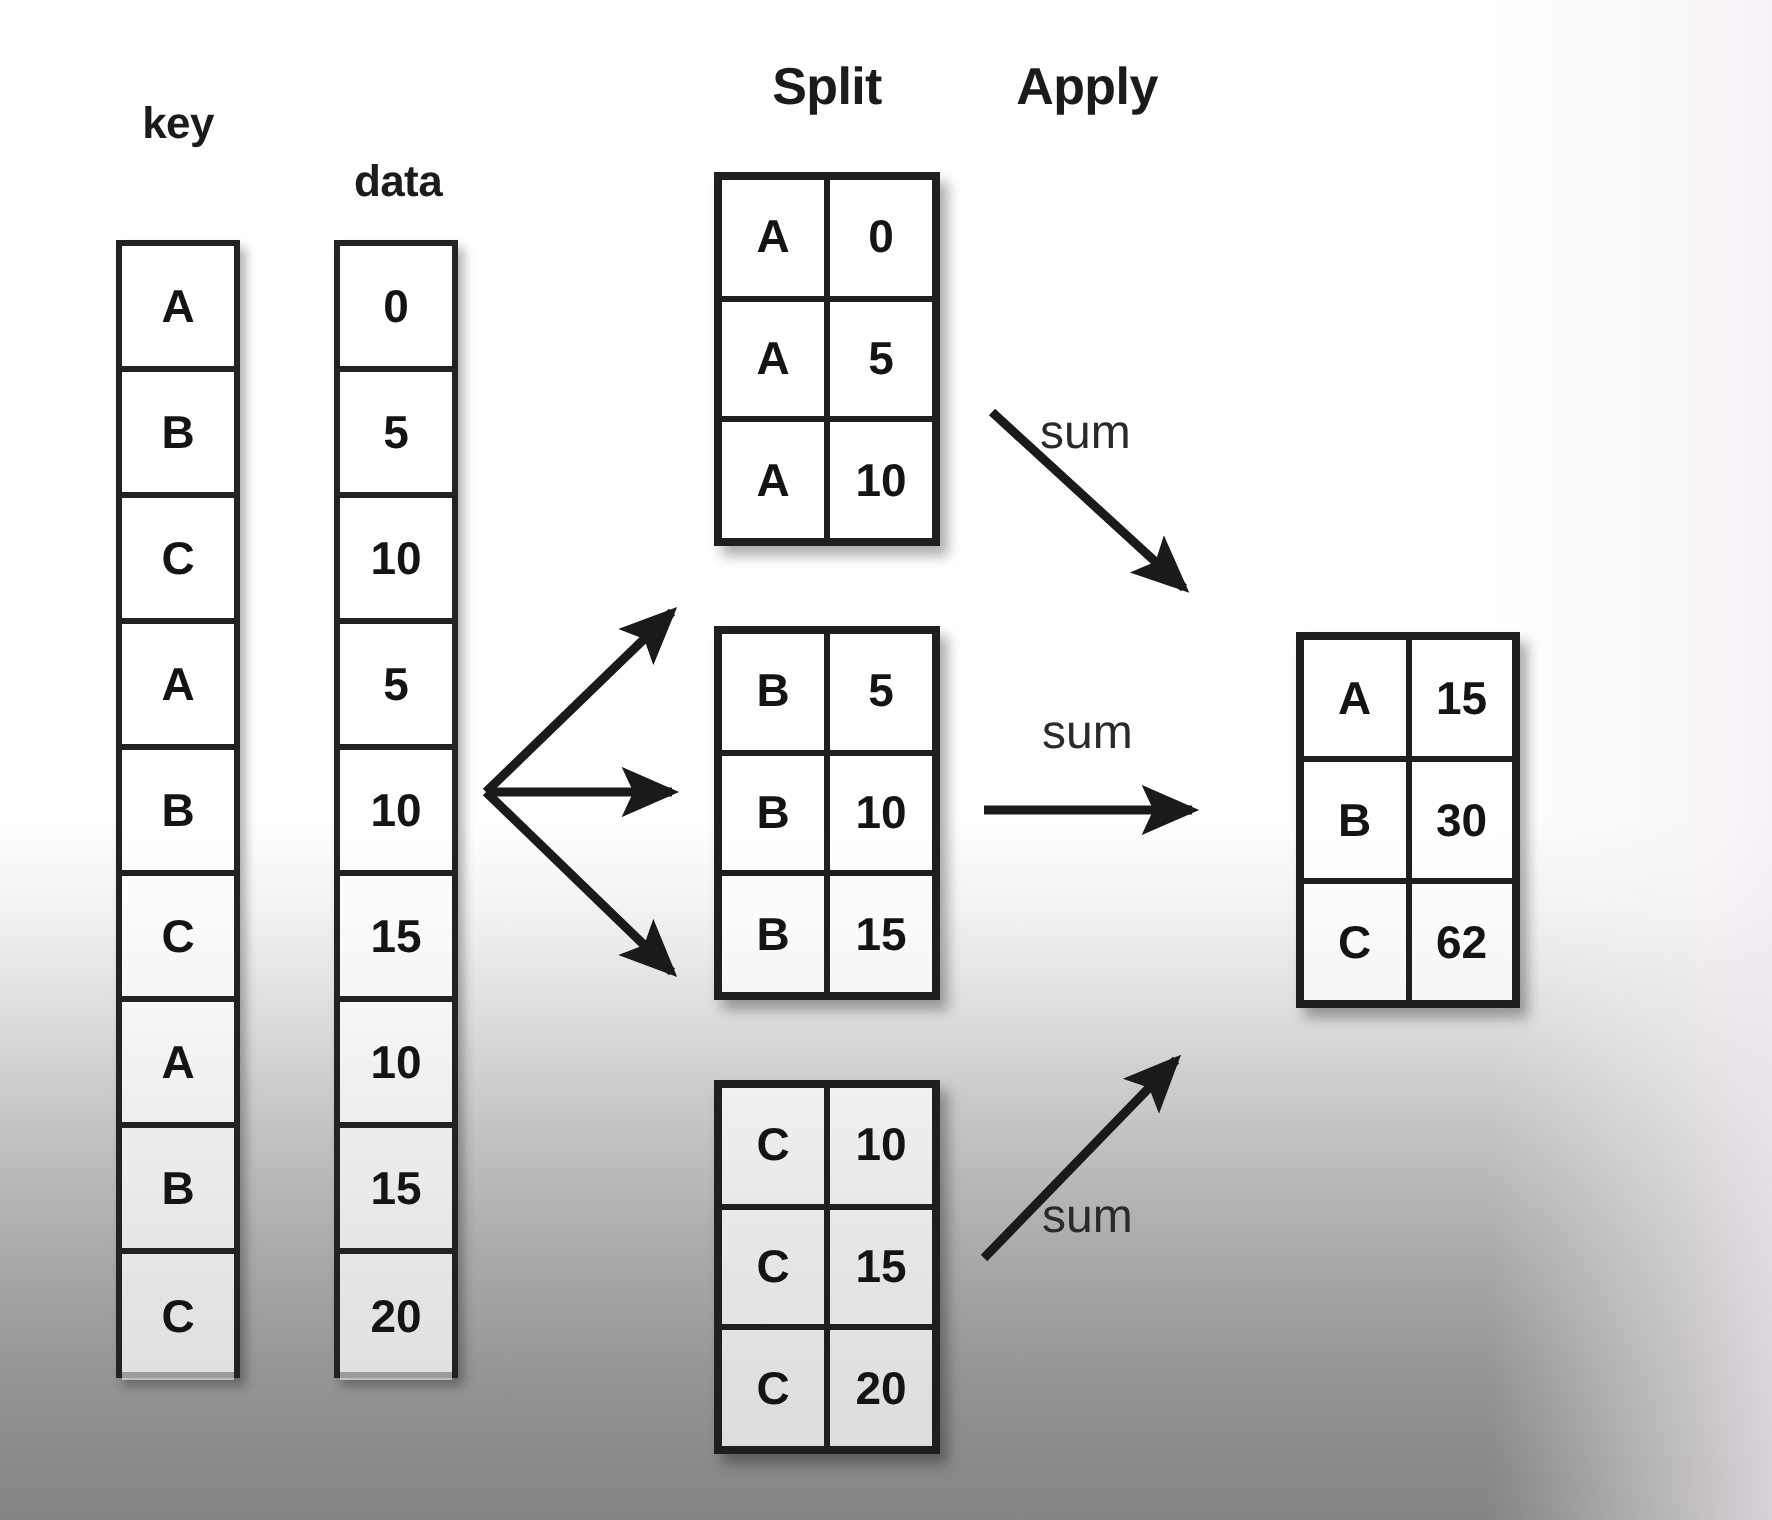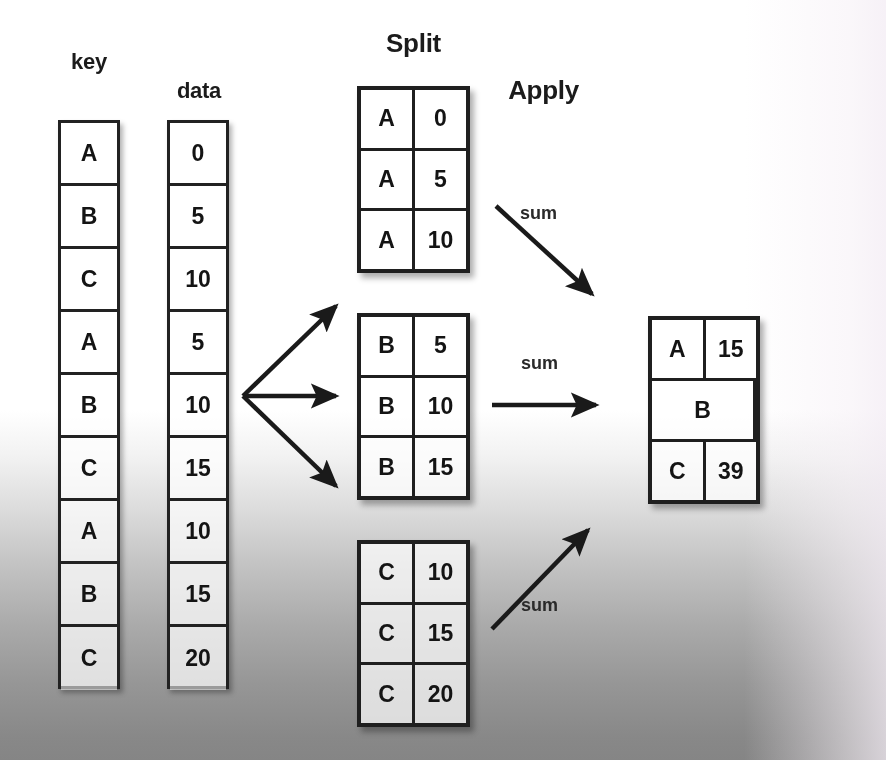--- a/index.html
+++ b/index.html
@@ -98,35 +98,35 @@
   
   #arrows {
     position: absolute;
     left: 0; top: 0;
     width: 886px;
     height: 760px;
     pointer-events: none;
   }
   .arrow-label {
     position: absolute;
-    font-size: 18px;
-    font-weight: bold;
+    font-size: 24px;
+    font-weight: normal;
     color: #2a2a2a;
     white-space: nowrap;
   }
 </style>
 </head>
 <body>
 
 <div id="canvas">
 
   <div class="heading small" style="left:58px; top:49px; width:62px;">key</div>
   <div class="heading small" style="left:165px; top:78px; width:68px;">data</div>
   <div class="heading big" style="left:357px; top:28px; width:113px;">Split</div>
-  <div class="heading big" style="left:487px; top:28px; width:113px;margin-top:47px;">Apply</div>
+  <div class="heading big" style="left:487px; top:28px; width:113px;">Apply</div>
 
   <div class="stack" style="left:58px; top:120px; width:62px; height:569px;">
     <div class="cell" style="height:63px;">A</div>
     <div class="cell" style="height:63px;">B</div>
     <div class="cell" style="height:63px;">C</div>
     <div class="cell" style="height:63px;">A</div>
     <div class="cell" style="height:63px;">B</div>
     <div class="cell" style="height:63px;">C</div>
     <div class="cell" style="height:63px;">A</div>
     <div class="cell" style="height:63px;">B</div>
@@ -190,24 +190,25 @@
     </div>
   </div>
 
   <div class="tbl" style="left:648px; top:316px; width:112px; height:188px;">
     <div class="row">
       <div class="td first">A</div>
       <div class="td">15</div>
     </div>
     <div class="row">
       <div class="td first">B</div>
-    </div>
-    <div class="row">
-      <div class="td first">C</div>
-      <div class="td">39</div>
+      <div class="td">30</div>
+    </div>
+    <div class="row">
+      <div class="td first">C</div>
+      <div class="td">62</div>
     </div>
   </div>
 
   <svg id="arrows" viewBox="0 0 886 760">
     <defs>
       <marker id="ah" markerWidth="7" markerHeight="7" refX="5.6" refY="3.2" orient="auto" markerUnits="strokeWidth">
         <path d="M0,0.4 L6.4,3.2 L0,6.0 L1.3,3.2 Z" fill="#1a1a1a"></path>
       </marker>
     </defs>
 

